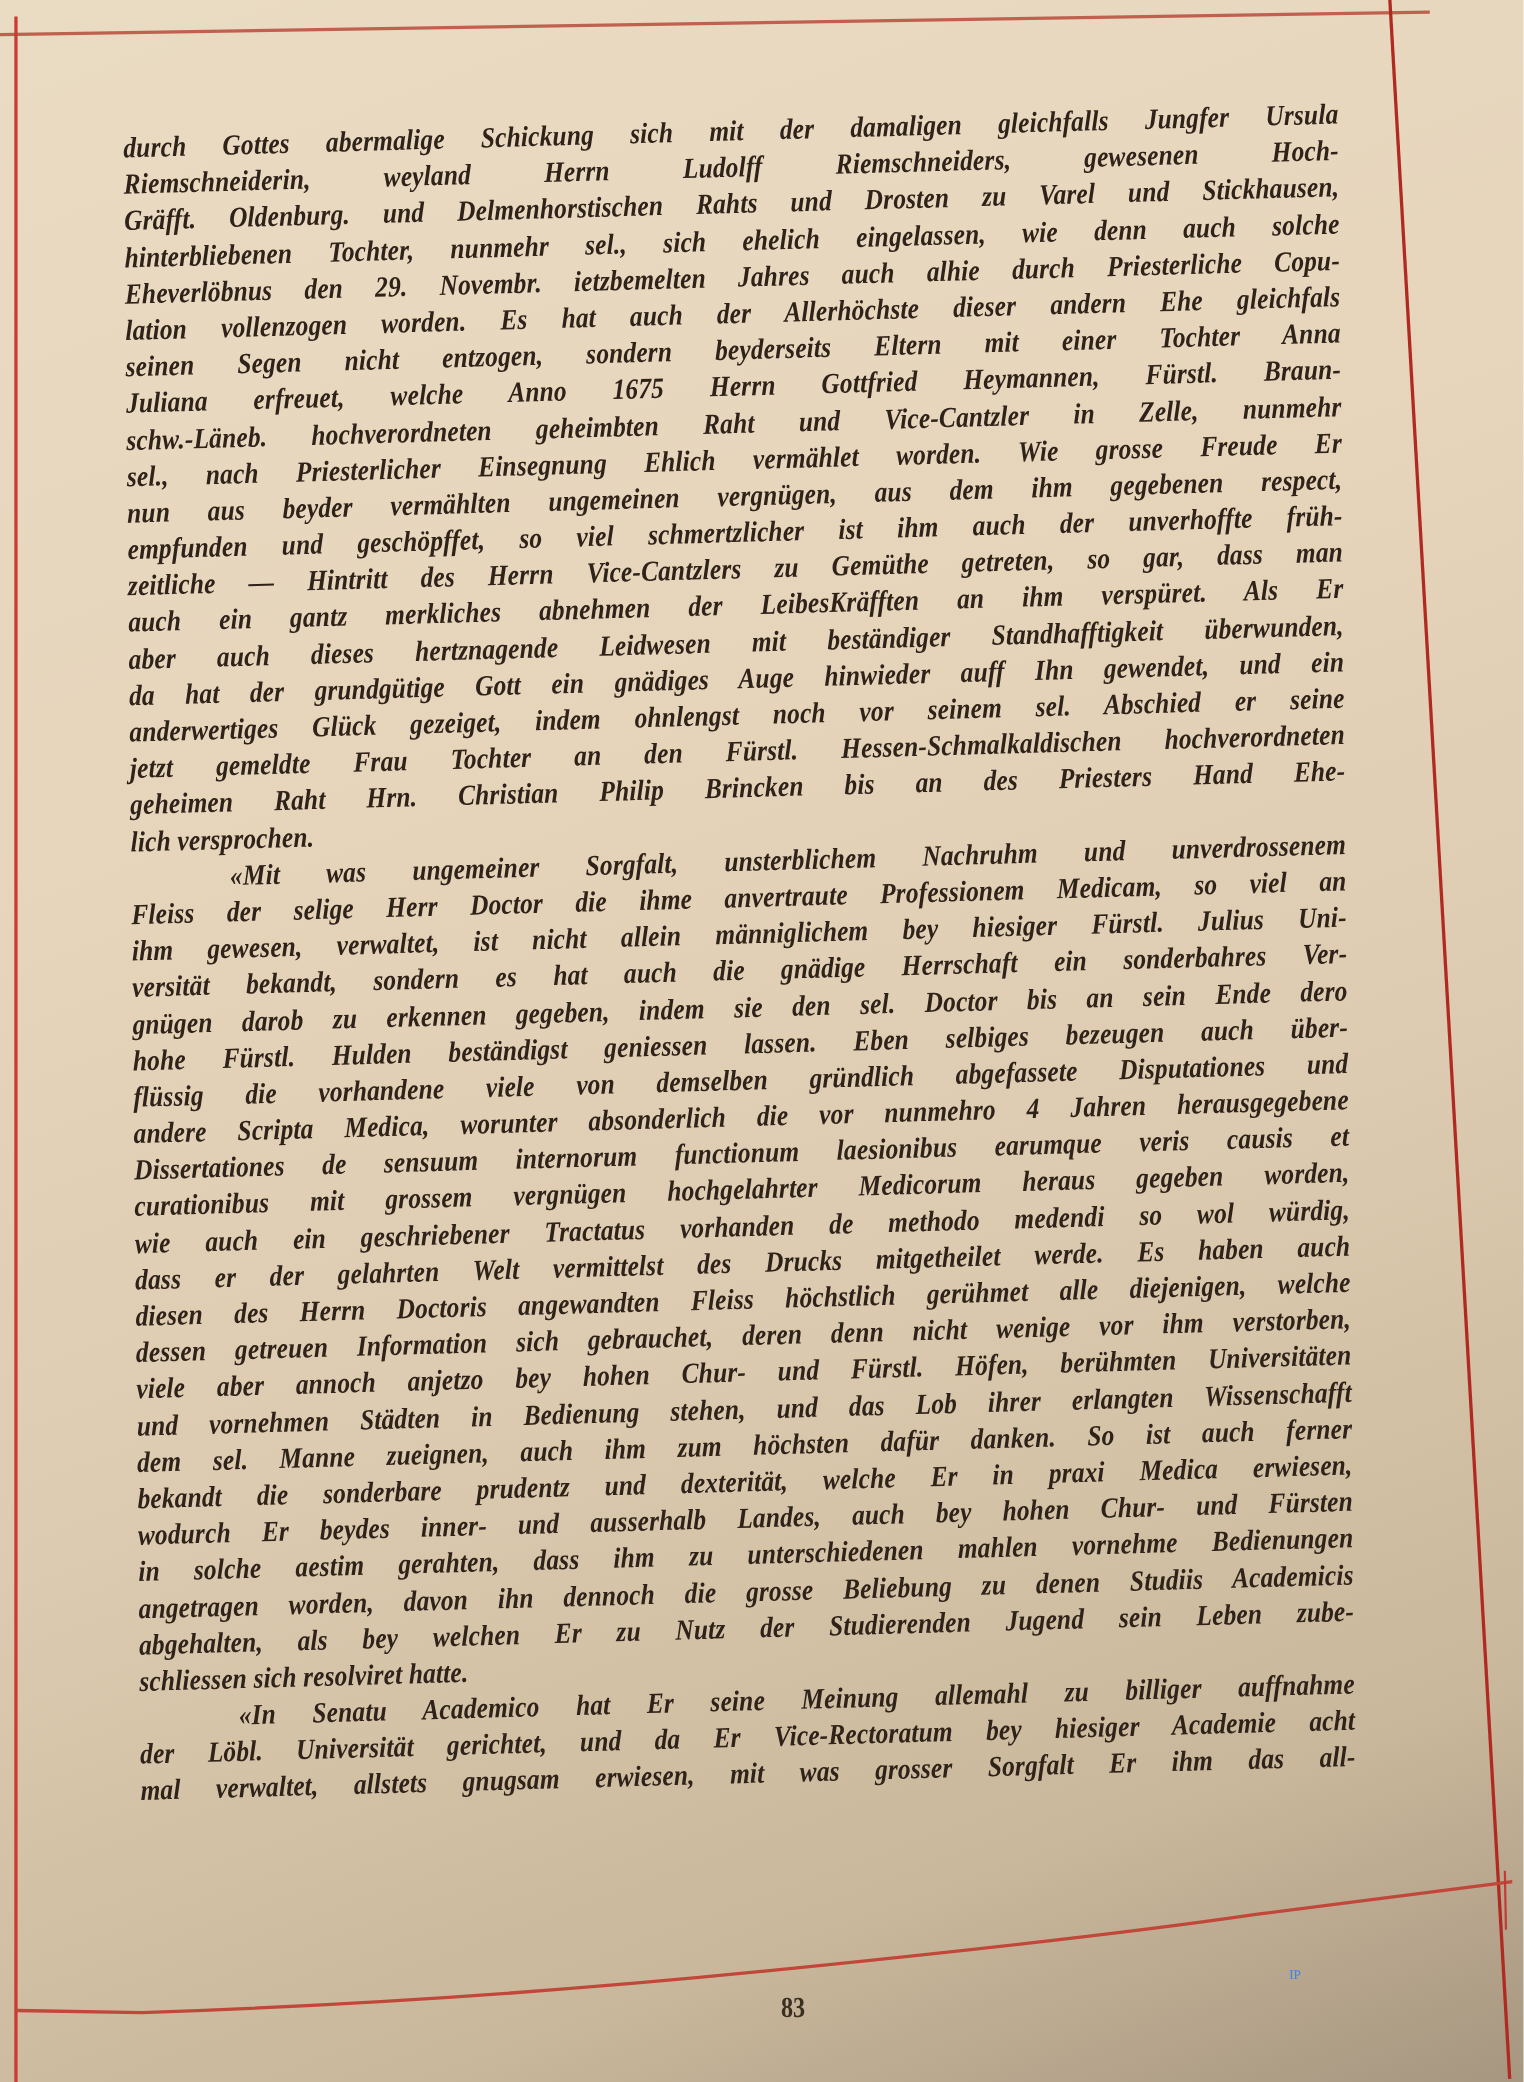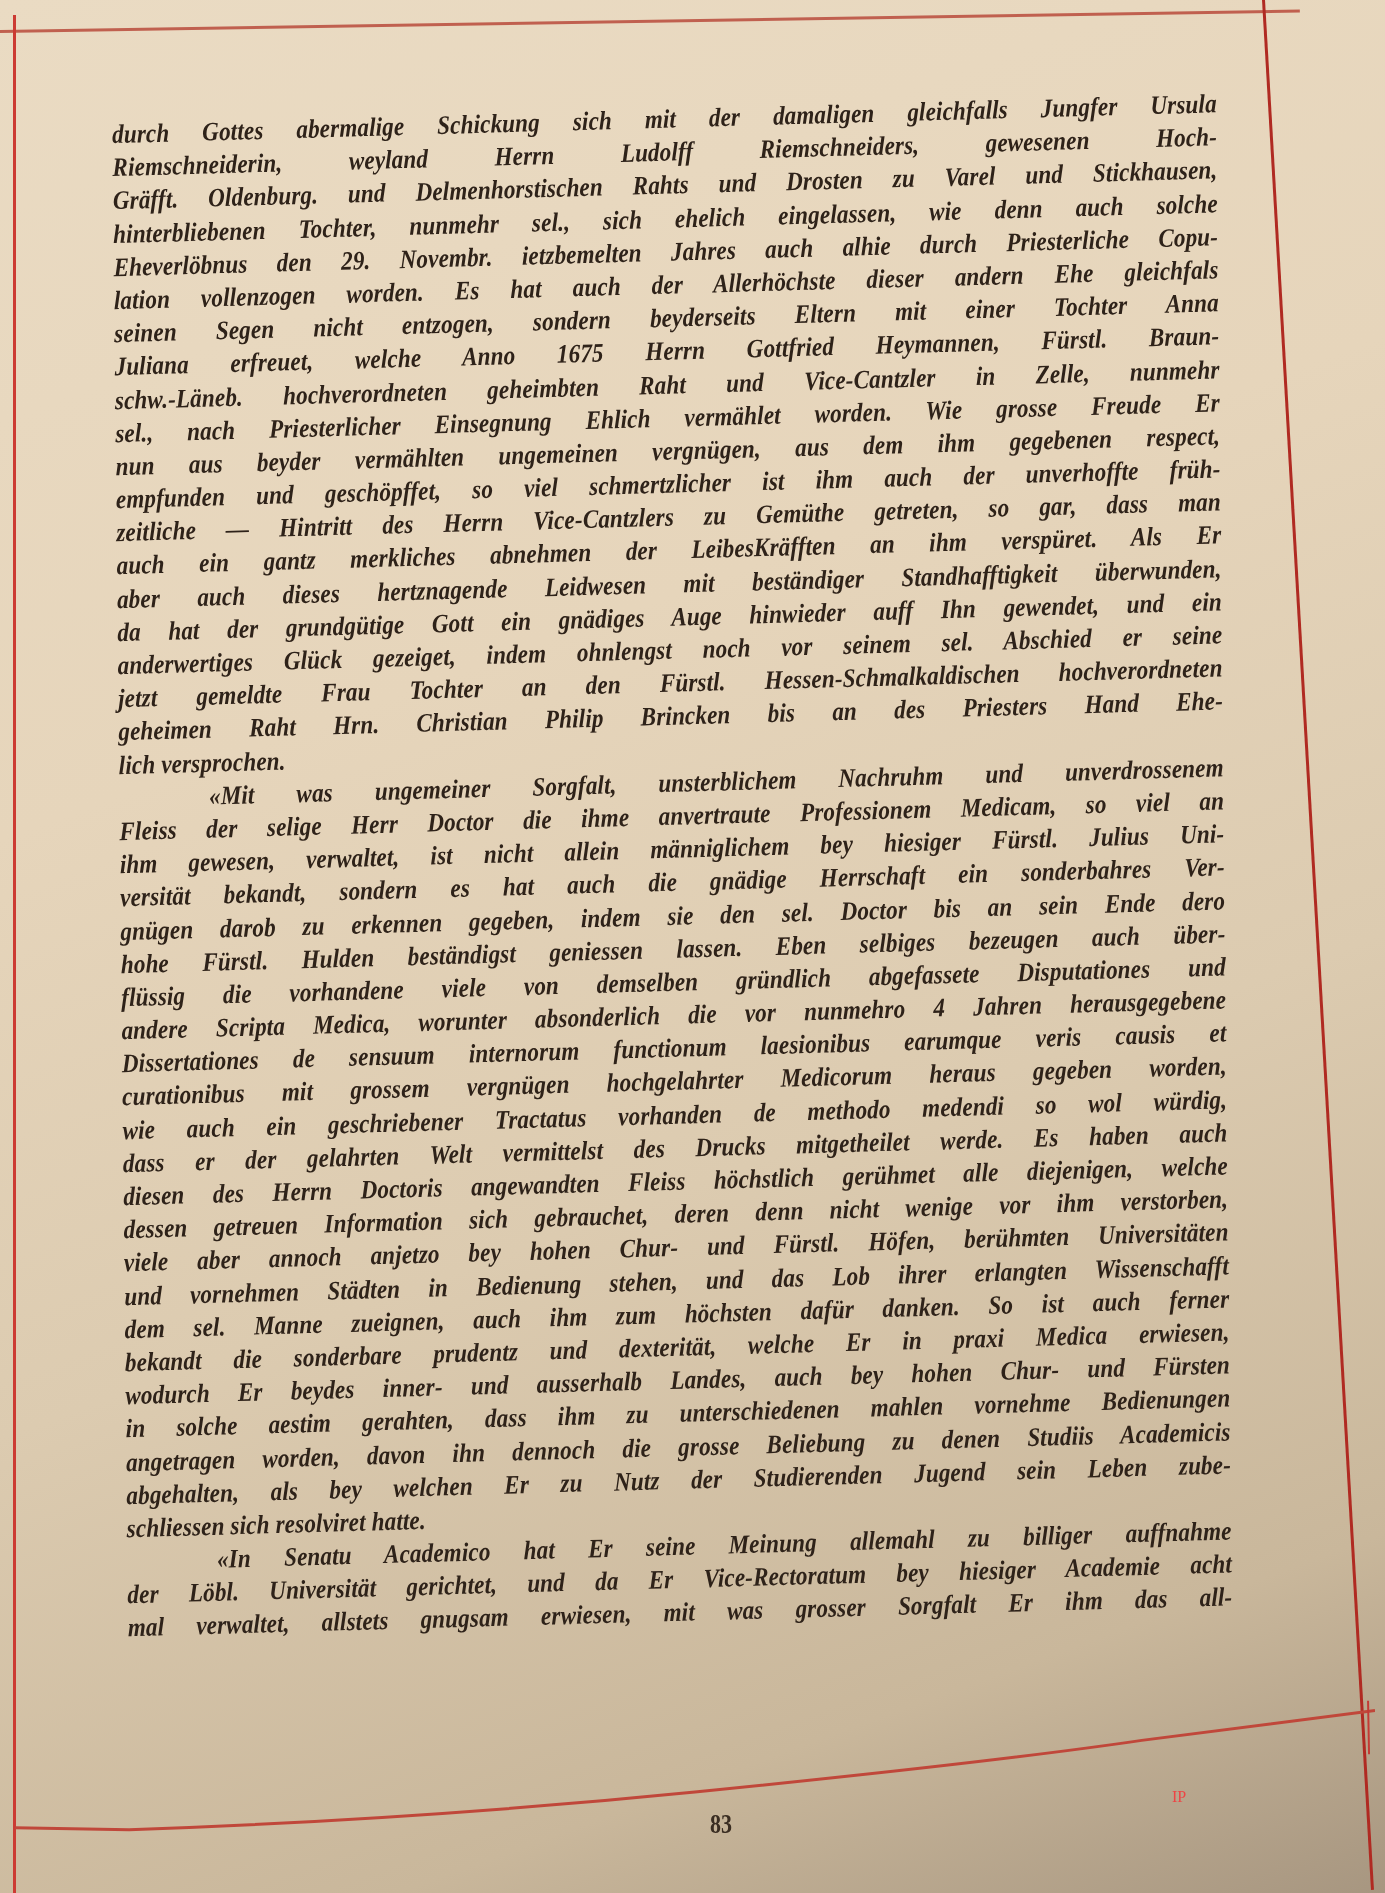--- a/index.html
+++ b/index.html
@@ -26,21 +26,21 @@
     white-space: nowrap; text-align: justify; text-align-last: justify;
     letter-spacing: 0.2px; transform: scaleY(1.15); transform-origin:left center;
   }
   .line.last { text-align-last: left; }
   .line.indent { padding-left: 90px; }
   .page-number {
     position:absolute; left:710px; top:1812px; font-size:22px; font-weight:bold;
     color:#3a2d22; font-family:"Liberation Serif", serif; transform: scaleY(1.2);
   }
   .signature-mark {
-    position:absolute; left:1172px; top:1788px; font-size:16px; color:#ef4444;
+    position:absolute; left:1172px; top:1788px; font-size:12px; color:#3b82f6;
     font-family:"Liberation Serif", serif;
   }
 </style>
 </head>
 <body>
 
 <div class="page">
   <div class="rule rule-top"></div>
   <div class="rule rule-left"></div>
   <div class="rule rule-right"></div>

